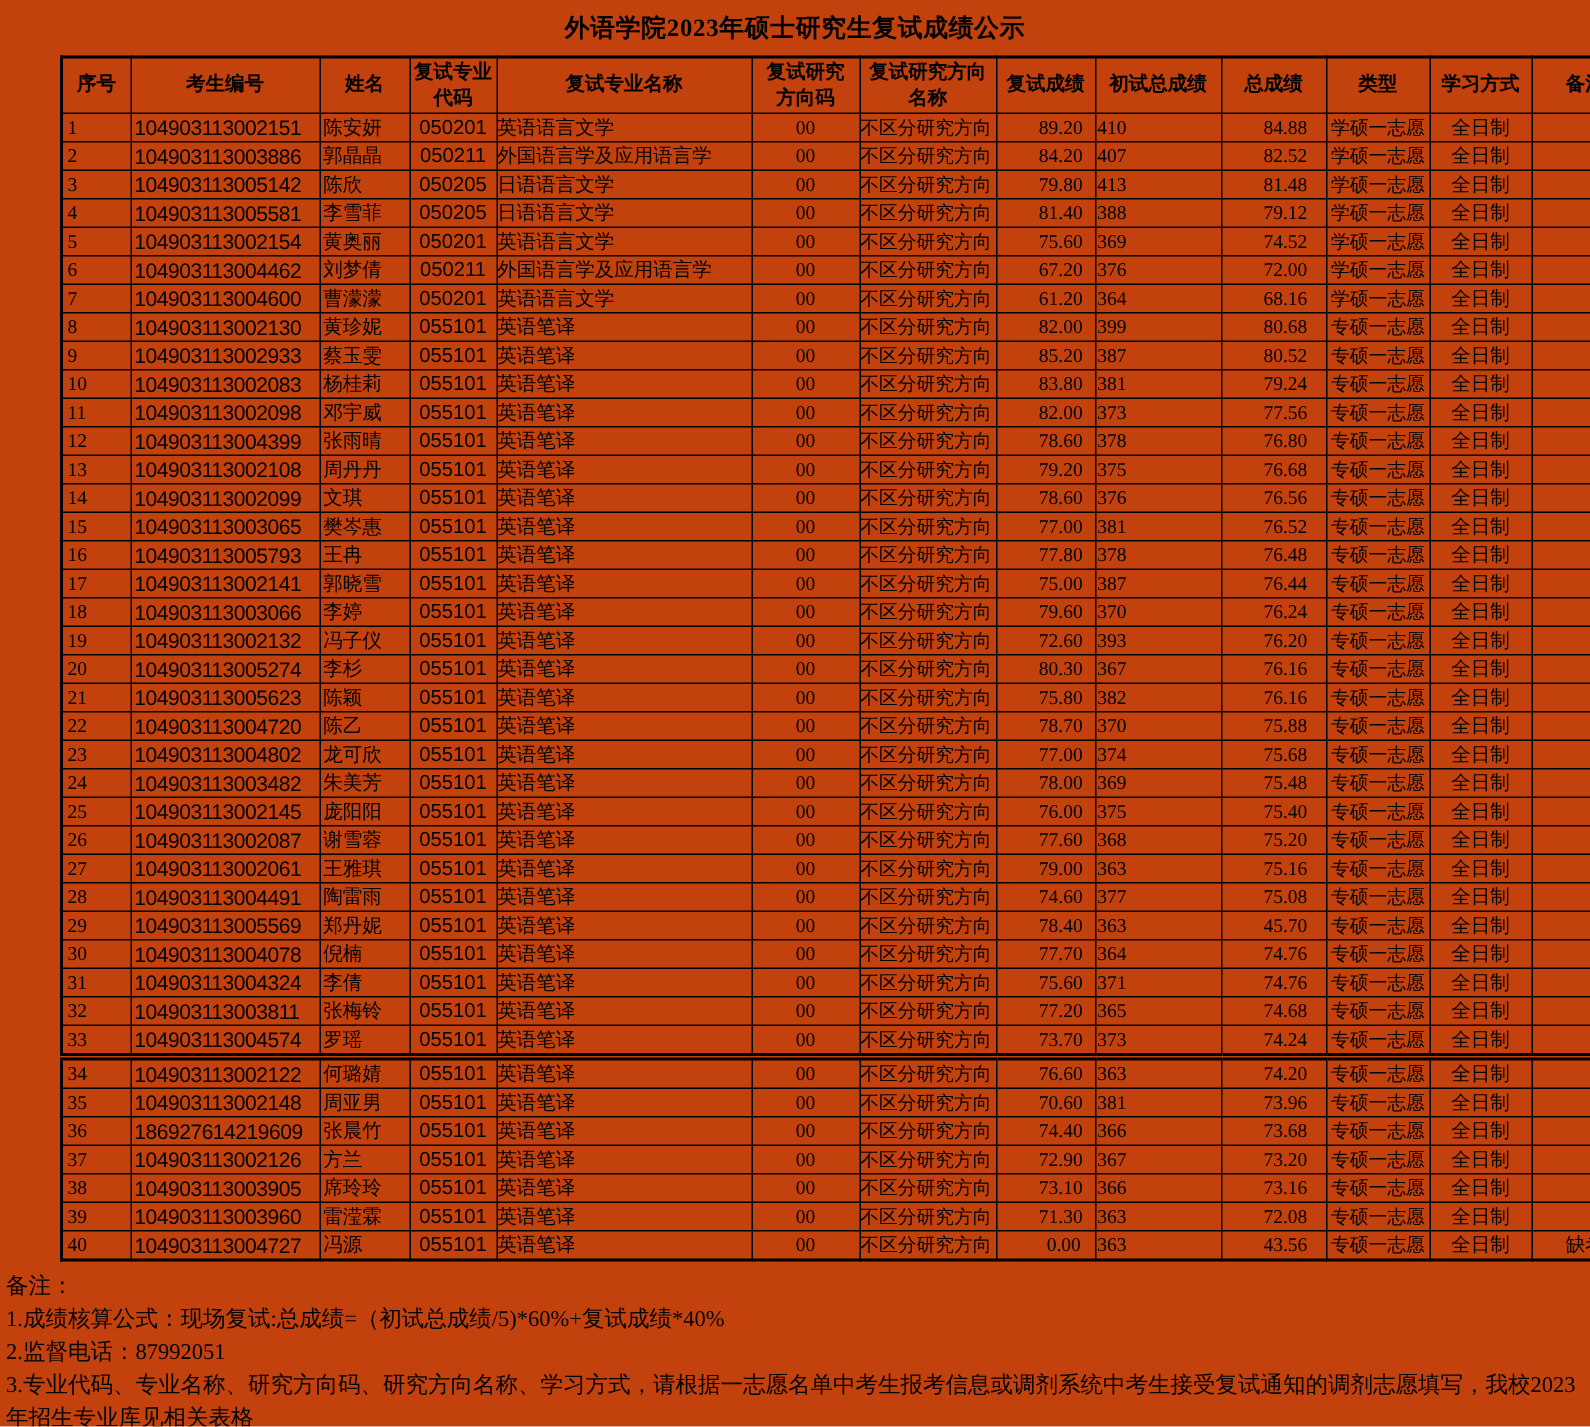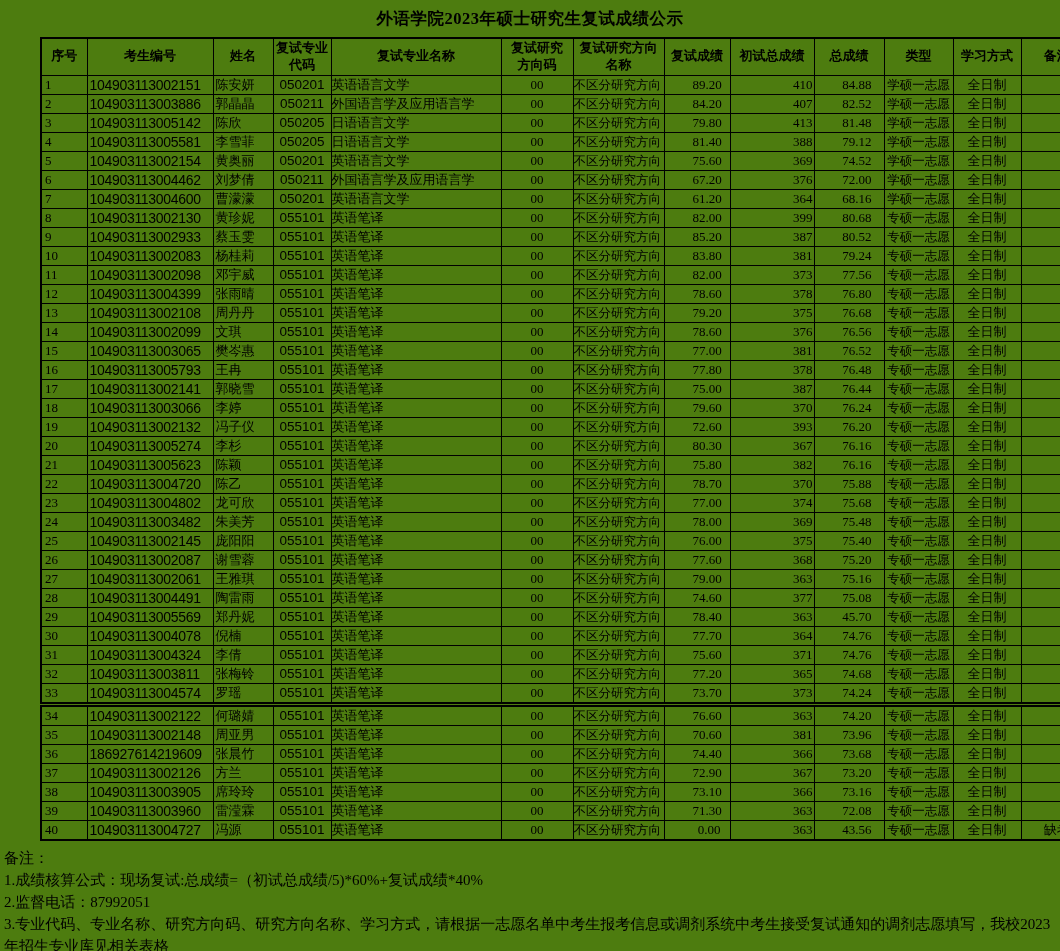--- a/index.html
+++ b/index.html
@@ -6,21 +6,21 @@
     margin: 0;
     padding: 0;
     background: #ffffff;
     color: #000000;
     font-family: "Liberation Serif", serif;
   }
   .page {
     position: relative;
     width: 1060px;
     height: 951px;
-    background: #4d7c0f;
+    background: #c2410c;
     overflow: hidden;
   }
   .title {
     text-align: center;
     font-weight: bold;
     font-size: 16.5px;
     padding: 8px 0 7px 0;
     letter-spacing: 0.5px;
   }
   table.score-table {
@@ -74,21 +74,21 @@
   
   td.c0 { text-align: left; padding-left: 3px; }
   td.c1 { text-align: left; padding-left: 2px;
           font-family: "Liberation Sans", sans-serif; font-size: 14px; letter-spacing: -0.3px; }
   td.c2 { text-align: left; padding-left: 2px; }
   td.c3 { text-align: center; font-family: "Liberation Sans", sans-serif; font-size: 13.5px; }
   td.c4 { text-align: left; padding-left: 0; }
   td.c5 { text-align: center; }
   td.c6 { text-align: left; padding: 0; font-size: 12.5px; }
   td.c7 { text-align: right; padding-right: 9px; padding-left: 28px; }
-  td.c8 { text-align: right; }
+  td.c8 { text-align: left; }
   td.c9 { text-align: right; padding-right: 12px; }
   td.c10 { text-align: center; padding: 0; font-size: 12.5px; }
   td.c11 { text-align: center; }
   td.c12 { text-align: center; }
   
   tr.break td { border-top: 5px double #000; }
   .notes {
     font-size: 15px;
     line-height: 22px;
     padding: 6px 4px 0 4px;

